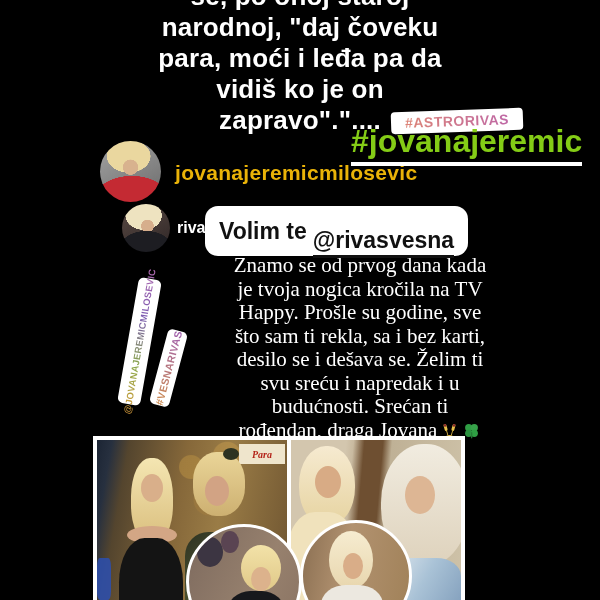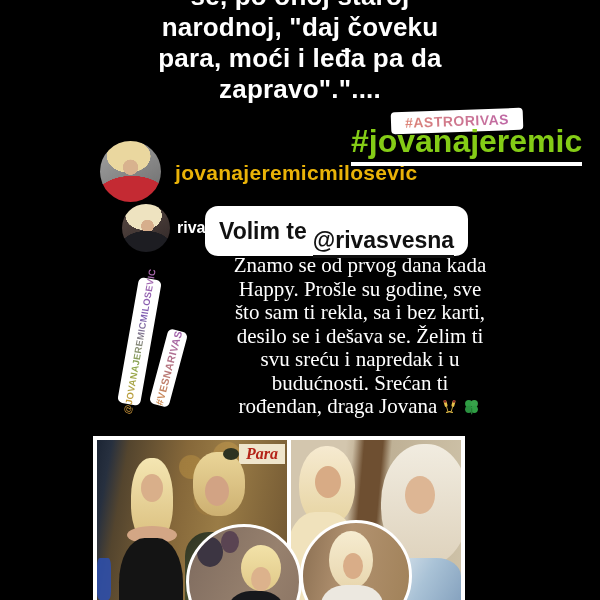--- a/index.html
+++ b/index.html
@@ -66,57 +66,59 @@
     linear-gradient(100deg,#1c2534 0%,#27303f 7%,#54452e 15%,#86683a 42%,#9a7c46 62%,#6f5531 100%);}
   .photo-right{flex:1;background:
     linear-gradient(95deg,#d3c6ae 0 30%,#c9baa0 34%,#6e4f31 40% 50%,#bfb196 55%,#cec2a8 100%);}
   .shape{position:absolute;border-radius:50%;}
   .orn{position:absolute;left:58px;top:-6px;width:120px;height:110px;border-radius:50%;background:
     radial-gradient(circle at 30% 30%,#b9904388 0 10%,transparent 11%),
     radial-gradient(circle at 60% 20%,#c79c4d77 0 12%,transparent 13%),
     radial-gradient(circle at 45% 60%,#a8813f66 0 16%,transparent 17%);}
   .sign{position:absolute;left:142px;top:4px;width:46px;height:20px;background:#efe5cc;
         display:flex;align-items:center;justify-content:center;font-family:"Liberation Serif",serif;
-        font-style:italic;font-weight:700;font-size:16px;color:#b42318;}
+        font-style:italic;font-weight:700;font-size:10px;color:#b42318;}
   .inset{position:absolute;border-radius:50%;border:3px solid #fff;overflow:hidden;
          box-sizing:border-box;z-index:4;}
   .inset1{left:186px;top:524px;width:116px;height:116px;background:
           linear-gradient(115deg,#7d6a5e,#97816e 60%,#8a7362);}
   .inset2{left:300px;top:520px;width:112px;height:112px;background:
           linear-gradient(100deg,#8a6f52,#b29270 40%,#a08158);}
 </style>
 </head>
 <body>
 
 <div class="stage">
 
   <div class="top-text">
     <div>se, po onoj staroj</div>
     <div>narodnoj, "daj čoveku</div>
     <div>para, moći i leđa pa da</div>
+    <div>vidiš ko je on</div>
     <div>zapravo"."....</div>
   </div>
 
   <div class="pill-astro">
     <span class="grad">#ASTRORIVAS</span>
   </div>
   <div class="hash-jovana">#jovanajeremic</div>
 
   <div class="avatar avatar1"></div>
   <div class="username1">jovanajeremicmilosevic</div>
 
   <div class="avatar avatar2"></div>
   <div class="rivas-label">rivasv</div>
   <div class="pill-volim">
     <span>Volim te</span>
     <span class="mention">@rivasvesna</span>
   </div>
 
   <div class="message">
     <div class="msg-line">Znamo se od prvog dana kada</div>
+    <div class="msg-line">je tvoja nogica kročila na TV</div>
     <div class="msg-line">Happy. Prošle su godine, sve</div>
     <div class="msg-line">što sam ti rekla, sa i bez karti,</div>
     <div class="msg-line">desilo se i dešava se. Želim ti</div>
     <div class="msg-line">svu sreću i napredak i u</div>
     <div class="msg-line">budućnosti. Srećan ti</div>
     <div class="msg-line msg-last">
       <span>rođendan, draga Jovana</span>
       <svg class="emoji-icon" viewBox="0 0 24 24">
         <g transform="rotate(-16 8 12)">
           <rect x="6.3" y="3.5" width="3.6" height="9" rx="1.8" fill="#e8c04a"></rect>

